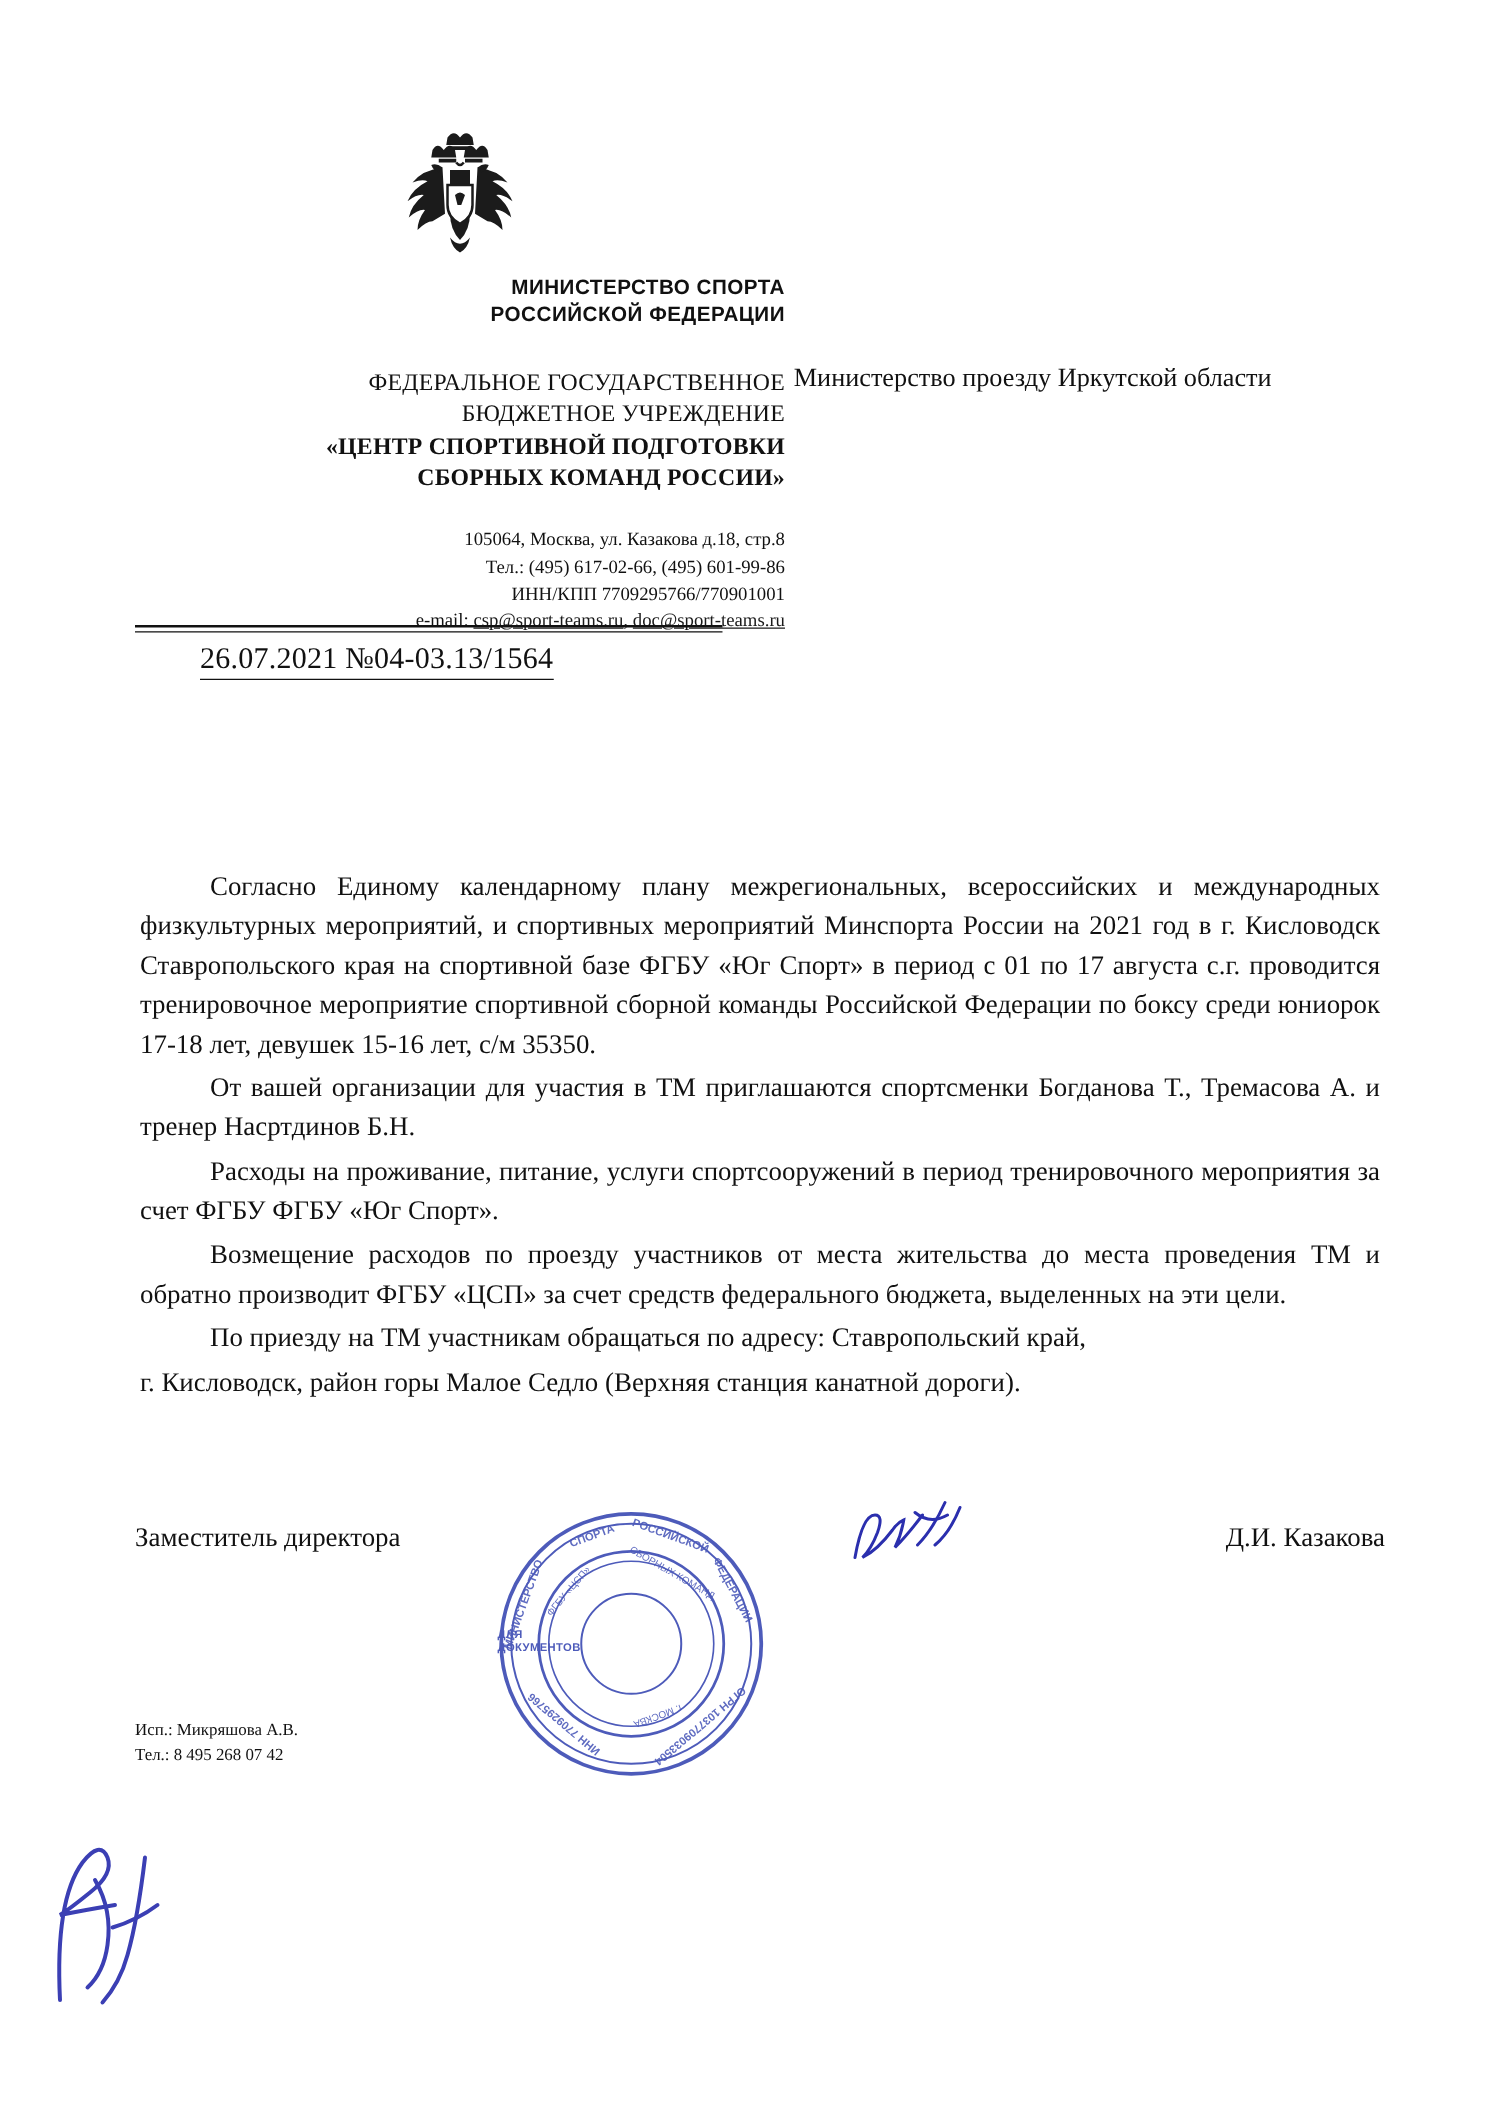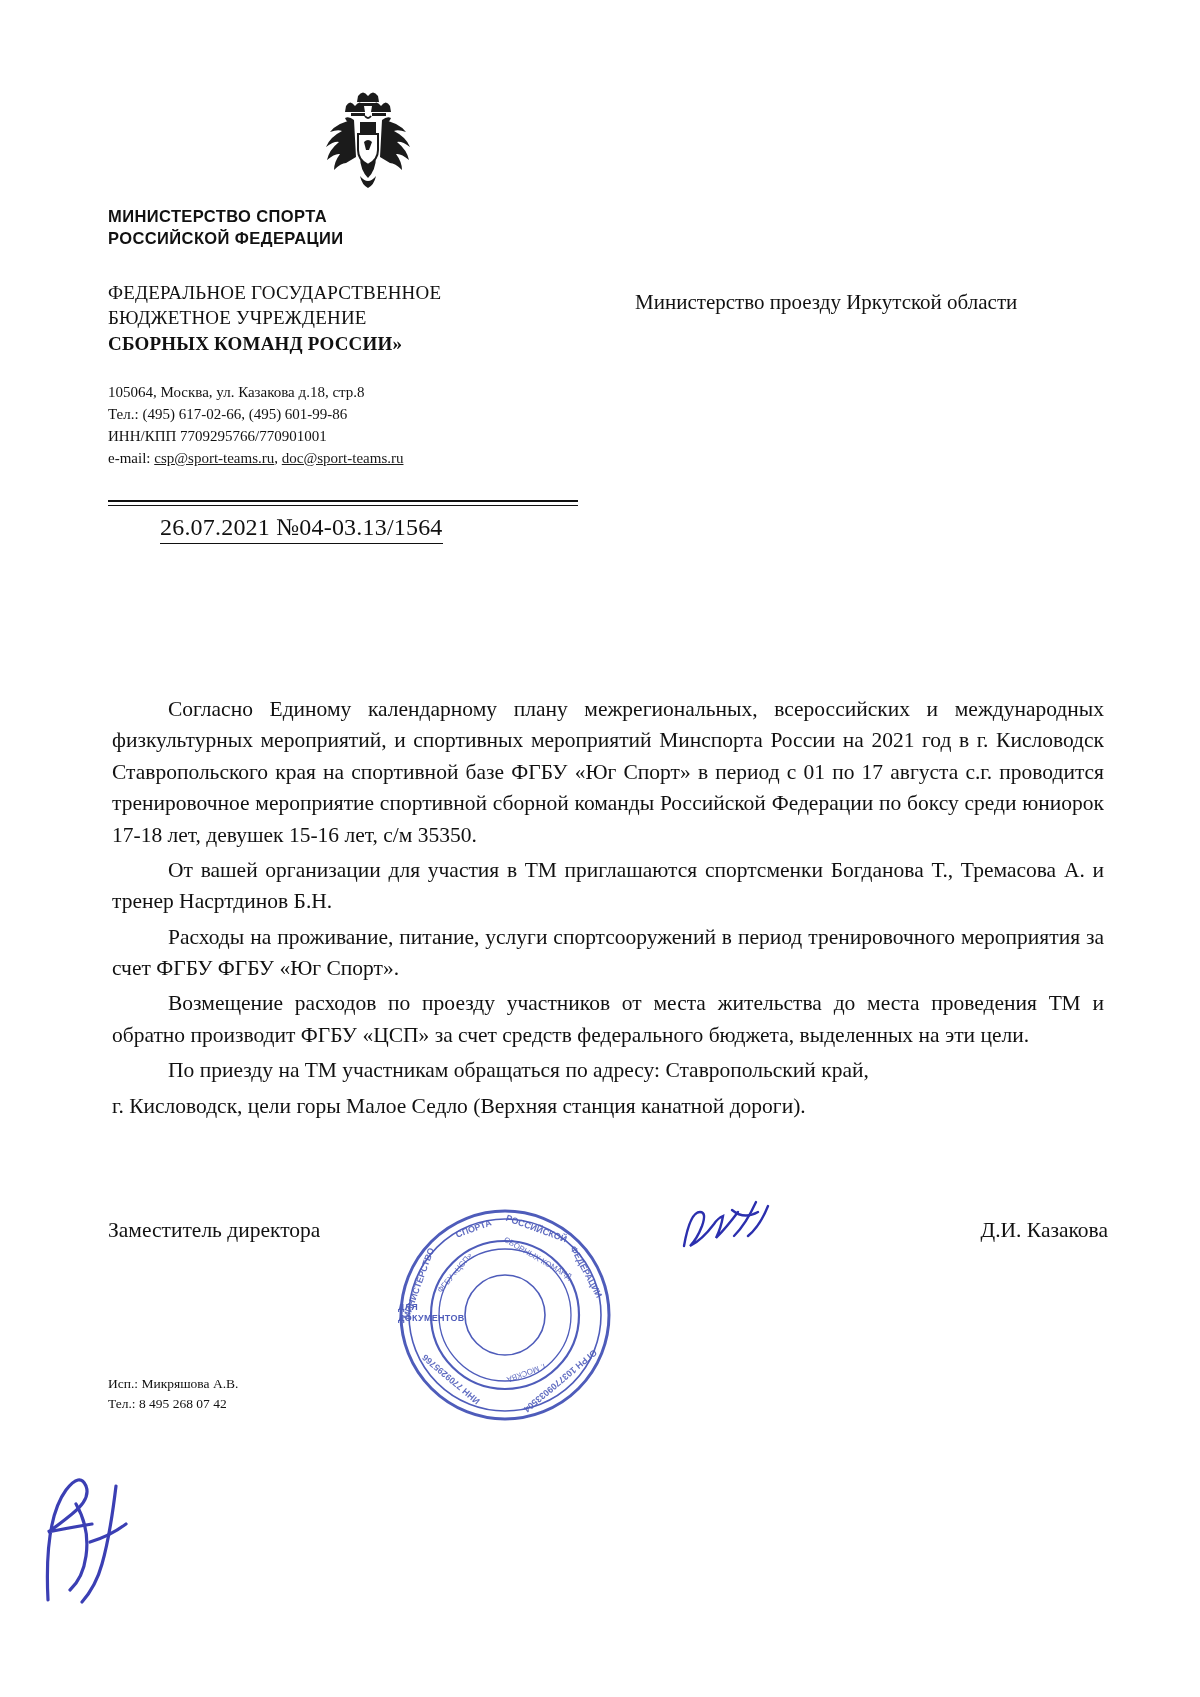--- a/index.html
+++ b/index.html
@@ -19,23 +19,23 @@
   .page {
     position: absolute;
     inset: 0;
     background: #ffffff;
   }
 
   
   .letterhead {
     position: absolute;
     left: 108px;
-    top: 90px;
+    top: 104px;
     width: 520px;
-    text-align: left;
+    text-align: right;
   }
 
   .emblem {
     width: 120px;
     height: 110px;
     margin: 0 auto 6px auto;
     display: block;
   }
 
   .ministry {
@@ -218,20 +218,21 @@
     </svg>
 
     <div class="ministry">
       <div>МИНИСТЕРСТВО СПОРТА</div>
       <div>РОССИЙСКОЙ ФЕДЕРАЦИИ</div>
     </div>
 
     <div class="org-block">
       <div class="org-line-1">ФЕДЕРАЛЬНОЕ ГОСУДАРСТВЕННОЕ</div>
       <div class="org-line-1">БЮДЖЕТНОЕ УЧРЕЖДЕНИЕ</div>
+      <div class="org-line-bold">«ЦЕНТР СПОРТИВНОЙ ПОДГОТОВКИ</div>
       <div class="org-line-bold">СБОРНЫХ КОМАНД РОССИИ»</div>
     </div>
 
     <div class="contacts">
       <div>105064, Москва, ул. Казакова д.18, стр.8</div>
       <div>Тел.: (495) 617-02-66, (495) 601-99-86</div>
       <div>ИНН/КПП 7709295766/770901001</div>
       <div>
         <span>e-mail: </span><a href="#">csp@sport-teams.ru</a><span>, </span><a href="#">doc@sport-teams.ru</a>
       </div>
@@ -242,21 +243,21 @@
   <div class="docnum">26.07.2021 №04-03.13/1564</div>
 
   <div class="addressee">Министерство проезду Иркутской области</div>
 
   <div class="body-text">
     <p>Согласно Единому календарному плану межрегиональных, всероссийских и международных физкультурных мероприятий, и спортивных мероприятий Минспорта России на 2021 год в г. Кисловодск Ставропольского края на спортивной базе ФГБУ «Юг Спорт» в период с 01 по 17 августа с.г. проводится тренировочное мероприятие спортивной сборной команды Российской Федерации по боксу среди юниорок 17-18 лет, девушек 15-16 лет, с/м 35350.</p>
     <p>От вашей организации для участия в ТМ приглашаются спортсменки Богданова Т., Тремасова А. и тренер Насртдинов Б.Н.</p>
     <p>Расходы на проживание, питание, услуги спортсооружений в период тренировочного мероприятия за счет ФГБУ ФГБУ «Юг Спорт».</p>
     <p>Возмещение расходов по проезду участников от места жительства до места проведения ТМ и обратно производит ФГБУ «ЦСП» за счет средств федерального бюджета, выделенных на эти цели.</p>
     <p>По приезду на ТМ участникам обращаться по адресу: Ставропольский край,</p>
-    <p class="no-indent">г. Кисловодск, цели горы Малое Седло (Верхняя станция канатной дороги).</p>
+    <p class="no-indent">г. Кисловодск, район горы Малое Седло (Верхняя станция канатной дороги).</p>
   </div>
 
   <div class="sign-row">
     <span class="sign-title">Заместитель директора</span>
     <span class="sign-name">Д.И. Казакова</span>
   </div>
 
   <svg class="signature-mark" viewBox="0 0 120 70">
     <g fill="none" stroke="#2b2fae" stroke-width="2.4" stroke-linecap="round">
       <path d="M12 50 q6-34 16-34 q7 0 2 14 q-5 13 -12 20 q12-6 24-22 q4-6 9-8 q-2 12 -7 22 q10-10 22-26"></path>

